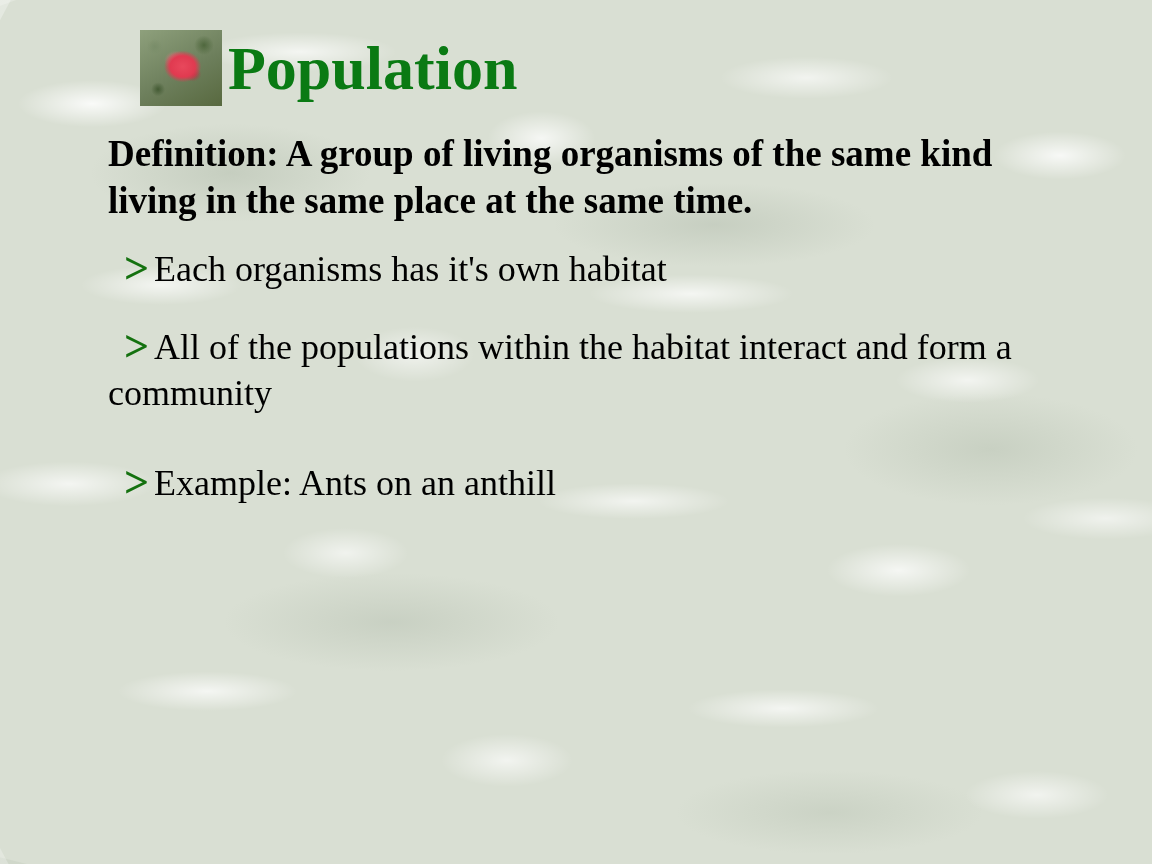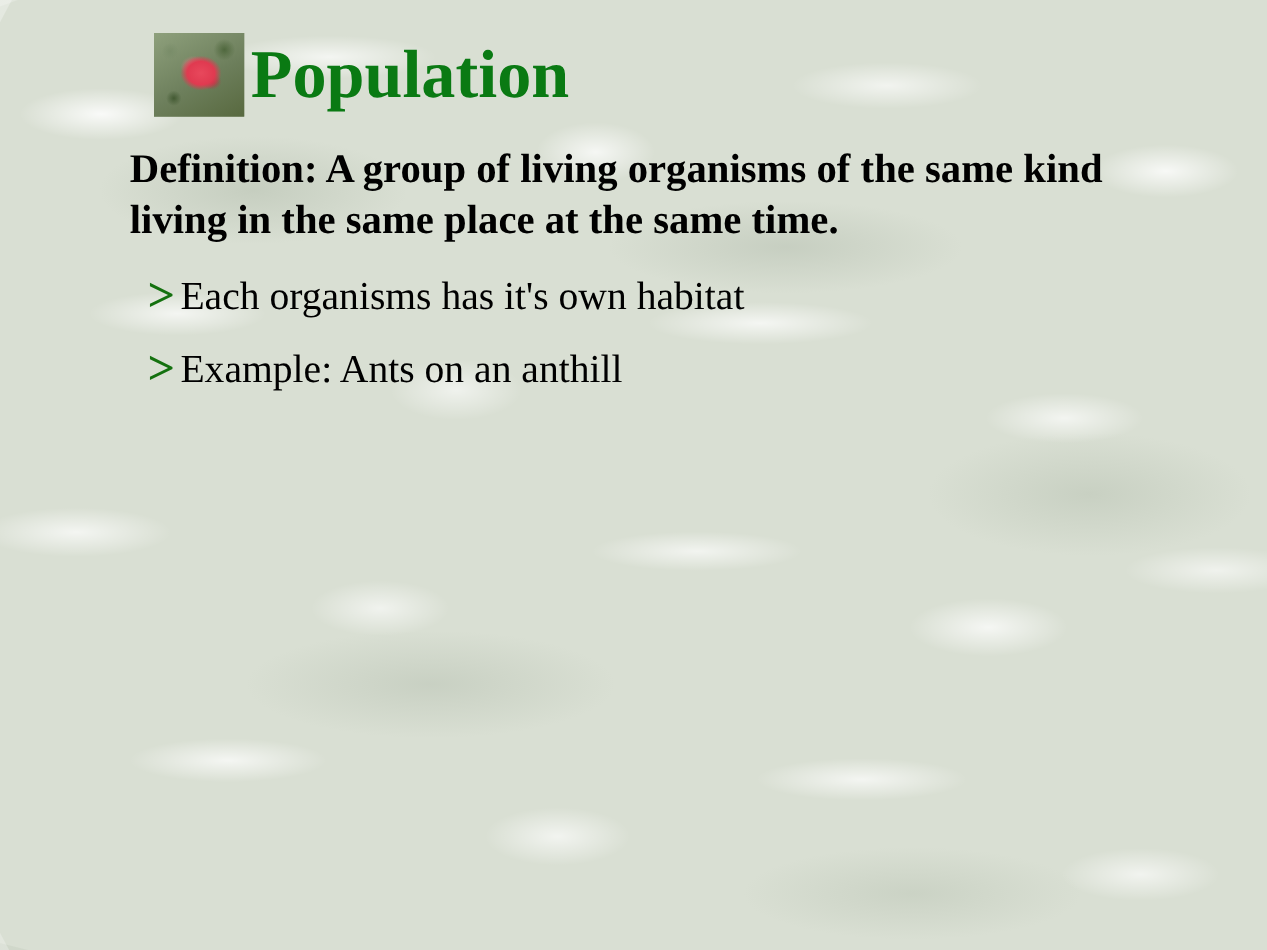--- a/index.html
+++ b/index.html
@@ -91,21 +91,21 @@
     font-size: 62px;
     line-height: 62px;
     color: #0a7a13;
     letter-spacing: 0px;
     white-space: nowrap;
   }
 
   
   #body {
     position: absolute;
-    left: 118px;
+    left: 108px;
     top: 130px;
     width: 1030px;
   }
 
   #definition {
     font-family: "Liberation Serif", serif;
     font-weight: bold;
     font-size: 37px;
     line-height: 47px;
     color: #000000;
@@ -146,21 +146,21 @@
     display: inline-block;
     vertical-align: top;
   }
   .bullet-row.hang .bullet-text {
     display: inline;
   }
 
   .b1 { margin-top: 22px; }
   .b2 { margin-top: 32px; }
   .b3 { margin-top: 32px; }
-  .b4 { margin-top: 20px; }
+  .b4 { margin-top: 44px; }
 </style>
 </head>
 <body>
 
 <div id="slide">
 
   <div id="slide-bg"></div>
 
   <div id="slide-content">
 
@@ -171,20 +171,23 @@
 
     <div id="body">
 
       <p id="definition">Definition: A group of living organisms of the same kind living in the same place at the same time.</p>
 
       <div class="bullet-row hang b1">
         <span class="bullet-mark">&gt;</span><span class="bullet-text">Each organisms has it's own habitat</span>
       </div>
 
 
+      <div class="bullet-row hang b3">
+        <span class="bullet-mark">&gt;</span><span class="bullet-text">All of the populations within the habitat interact and form a community</span>
+      </div>
 
       <div class="bullet-row hang b4">
         <span class="bullet-mark">&gt;</span><span class="bullet-text">Example: Ants on an anthill</span>
       </div>
 
     </div>
   </div>
 </div>
 
 </body></html>

